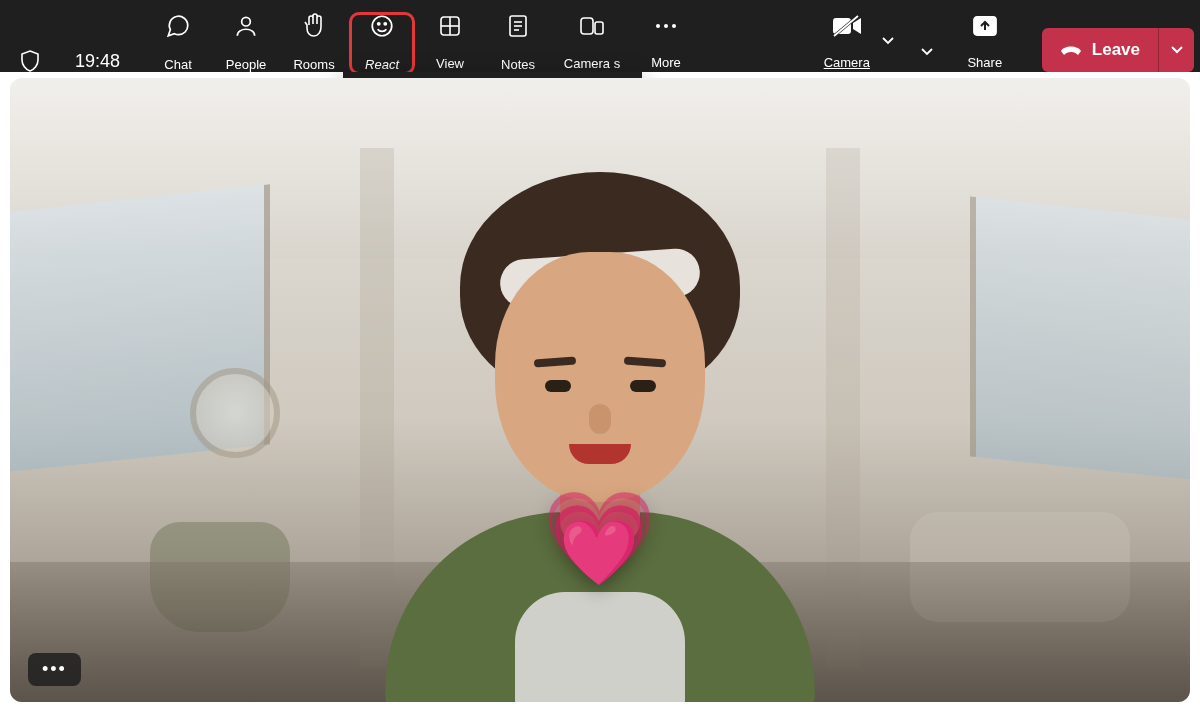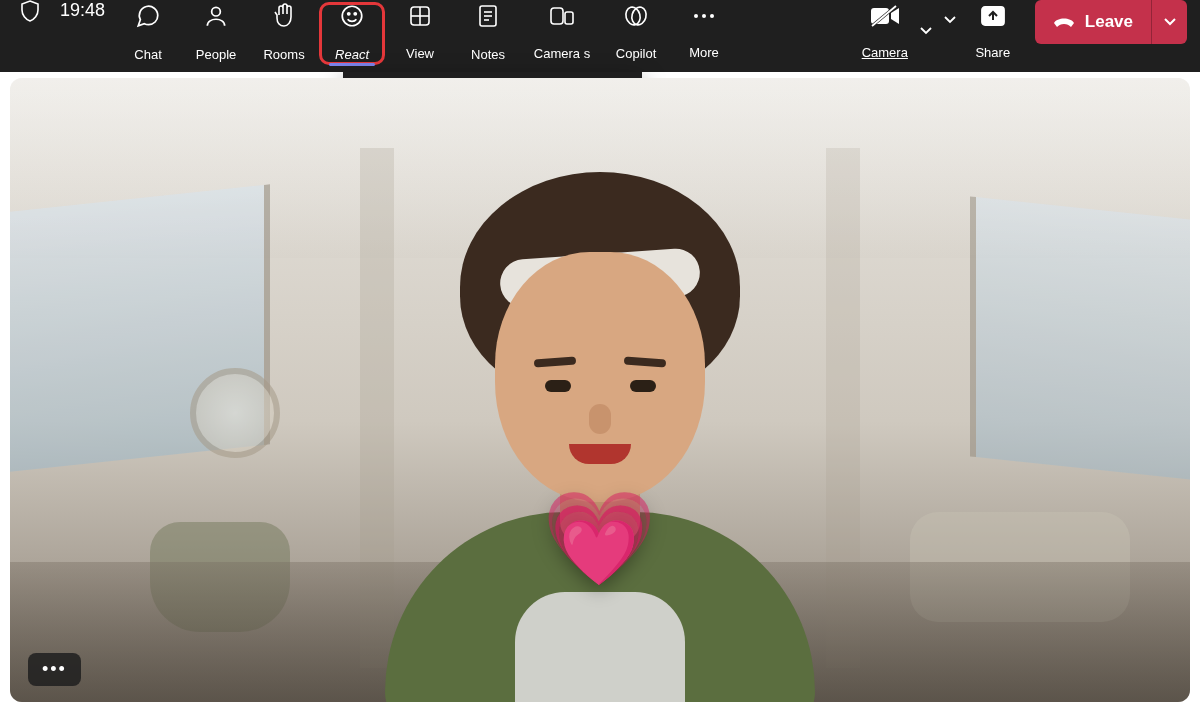--- a/index.html
+++ b/index.html
@@ -2,23 +2,23 @@
 <html><head>
 <meta charset="utf-8">
 <style>
   * { box-sizing: border-box; margin: 0; padding: 0; font-family: "Segoe UI", Arial, sans-serif; }
   html, body { width: 1200px; height: 712px; background: #fff; overflow: hidden; }
 
   .toolbar {
     background: #1f1f1f;
     height: 72px;
     display: flex;
-    align-items: flex-start;
-    padding: 0 13px 0 18px;
-    gap: 2px;
+    align-items: flex-end;
+    padding: 0 6px 0 18px;
+    gap: 17px;
     color: #fff;
     position: relative;
   }
   .shield { width: 24px; display:flex; justify-content:center; }
   .time { font-size: 18px; margin: 0 10px 0 16px; }
 
   .tb-group { display:flex; align-items:center; gap: 6px; }
 
   .tb-btn {
     display:flex; flex-direction:column; align-items:center; justify-content:center;
@@ -204,29 +204,20 @@
     <div class="tb-btn wide">
       <span class="icon-slot">
         <svg width="26" height="24" viewBox="0 0 26 24" fill="none" stroke="#fff" stroke-width="1.6">
           <rect x="2" y="4" width="12" height="16" rx="3"></rect>
             <rect x="16" y="8" width="8" height="12" rx="2"></rect>
         </svg>
       </span>
       <span class="lbl">Camera s</span>
     </div>
 
-    <div class="tb-btn">
-      <span class="icon-slot">
-        <svg width="26" height="24" viewBox="0 0 26 24" fill="none" stroke="#fff" stroke-width="1.6">
-          <ellipse cx="10" cy="12" rx="7" ry="9" transform="rotate(-15 10 12)"></ellipse>
-          <ellipse cx="16" cy="12" rx="7" ry="9" transform="rotate(15 16 12)"></ellipse>
-        </svg>
-      </span>
-      <span class="lbl">Copilot</span>
-    </div>
 
     <div class="tb-btn">
       <span class="icon-slot">
         <svg width="26" height="8" viewBox="0 0 26 8" fill="#fff">
           <circle cx="5" cy="4" r="2"></circle>
             <circle cx="13" cy="4" r="2"></circle>
             <circle cx="21" cy="4" r="2"></circle>
         </svg>
       </span>
       <span class="lbl">More</span>

